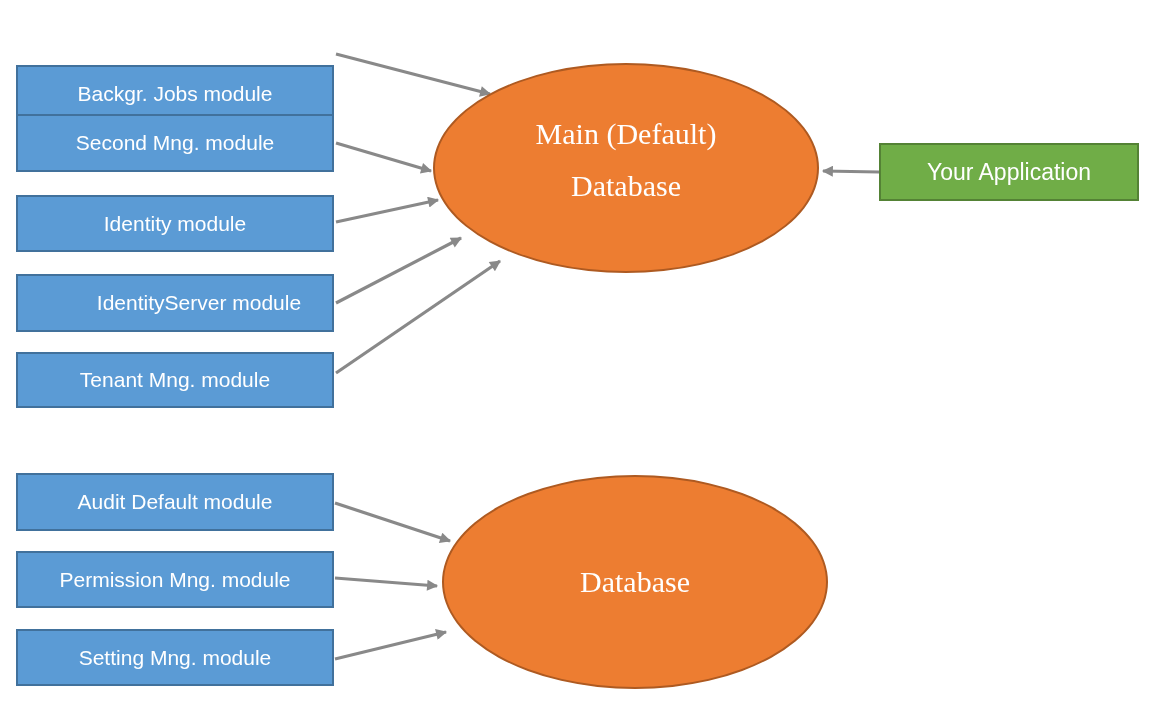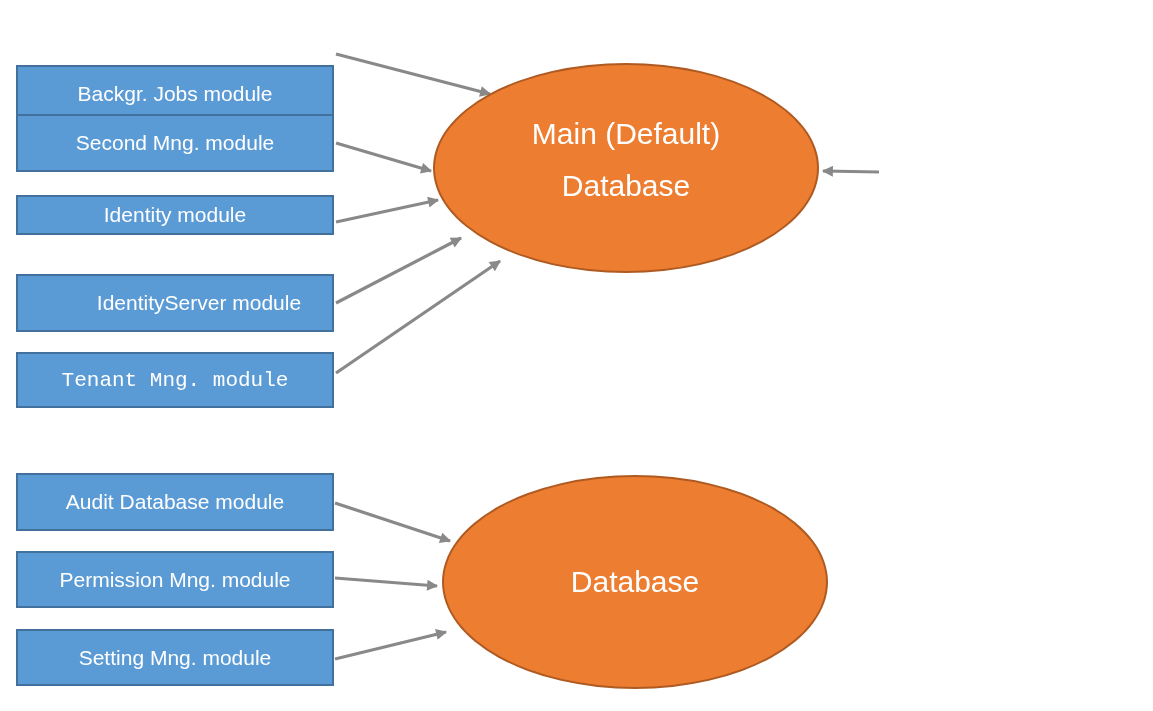--- a/index.html
+++ b/index.html
@@ -67,35 +67,36 @@
   .db-second {
     left: 442px;
     top: 475px;
     width: 386px;
     height: 214px;
   }
   .db-lines {
     display: flex;
     flex-direction: column;
     align-items: center;
+    font-family: Liberation Serif, serif;
   }
   .app-box {
     left: 879px;
     top: 143px;
     width: 260px;
     height: 58px;
     background: var(--app-fill, #70AD47);
     border: 2px solid var(--app-border, #548235);
     font-size: 23px;
   }
   .m1 { top: 25px; margin-top: 40px;  }
   .m2 { top: 114px; }
-  .m3 { top: 195px; height: 40px; }
+  .m3 { top: 195px; height: 57px; }
   .m4 { top: 274px; padding-left: 48px; }
-  .m5 { top: 352px; height: 56px; font-family: Liberation Mono, monospace; }
+  .m5 { top: 352px; height: 56px; }
   .m6 { top: 473px; }
   .m7 { top: 551px; height: 57px; }
   .m8 { top: 629px; height: 57px; }
 </style>
 </head>
 <body>
 
 <div class="canvas">
 
   <svg class="arrow-layer" viewBox="0 0 1153 711" xmlns="http://www.w3.org/2000/svg">
@@ -125,21 +126,21 @@
     <span>Identity module</span>
   </div>
   <div class="node module-box m4">
     <span>IdentityServer module</span>
   </div>
   <div class="node module-box m5">
     <span>Tenant Mng. module</span>
   </div>
 
   <div class="node module-box m6">
-    <span>Audit Database module</span>
+    <span>Audit Default module</span>
   </div>
   <div class="node module-box m7">
     <span>Permission Mng. module</span>
   </div>
   <div class="node module-box m8">
     <span>Setting Mng. module</span>
   </div>
 
   <div class="node db-ellipse db-main">
     <div class="db-lines">
@@ -147,14 +148,17 @@
       <span>Database</span>
     </div>
   </div>
 
   <div class="node db-ellipse db-second">
     <div class="db-lines">
       <span>Database</span>
     </div>
   </div>
 
+  <div class="node app-box">
+    <span>Your Application</span>
+  </div>
 
 </div>
 
 </body></html>

